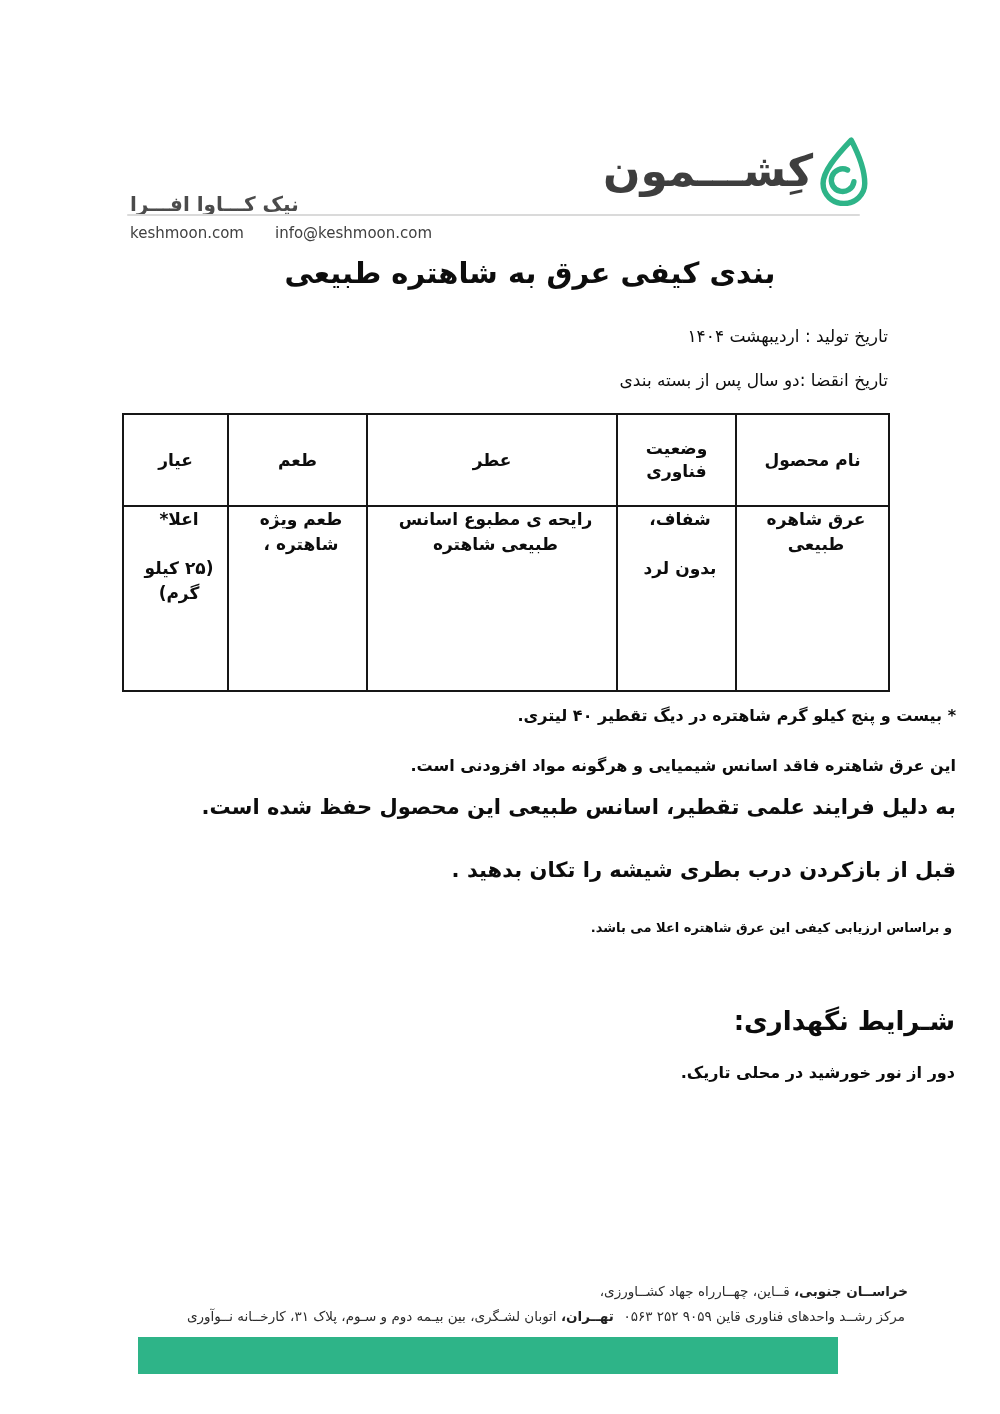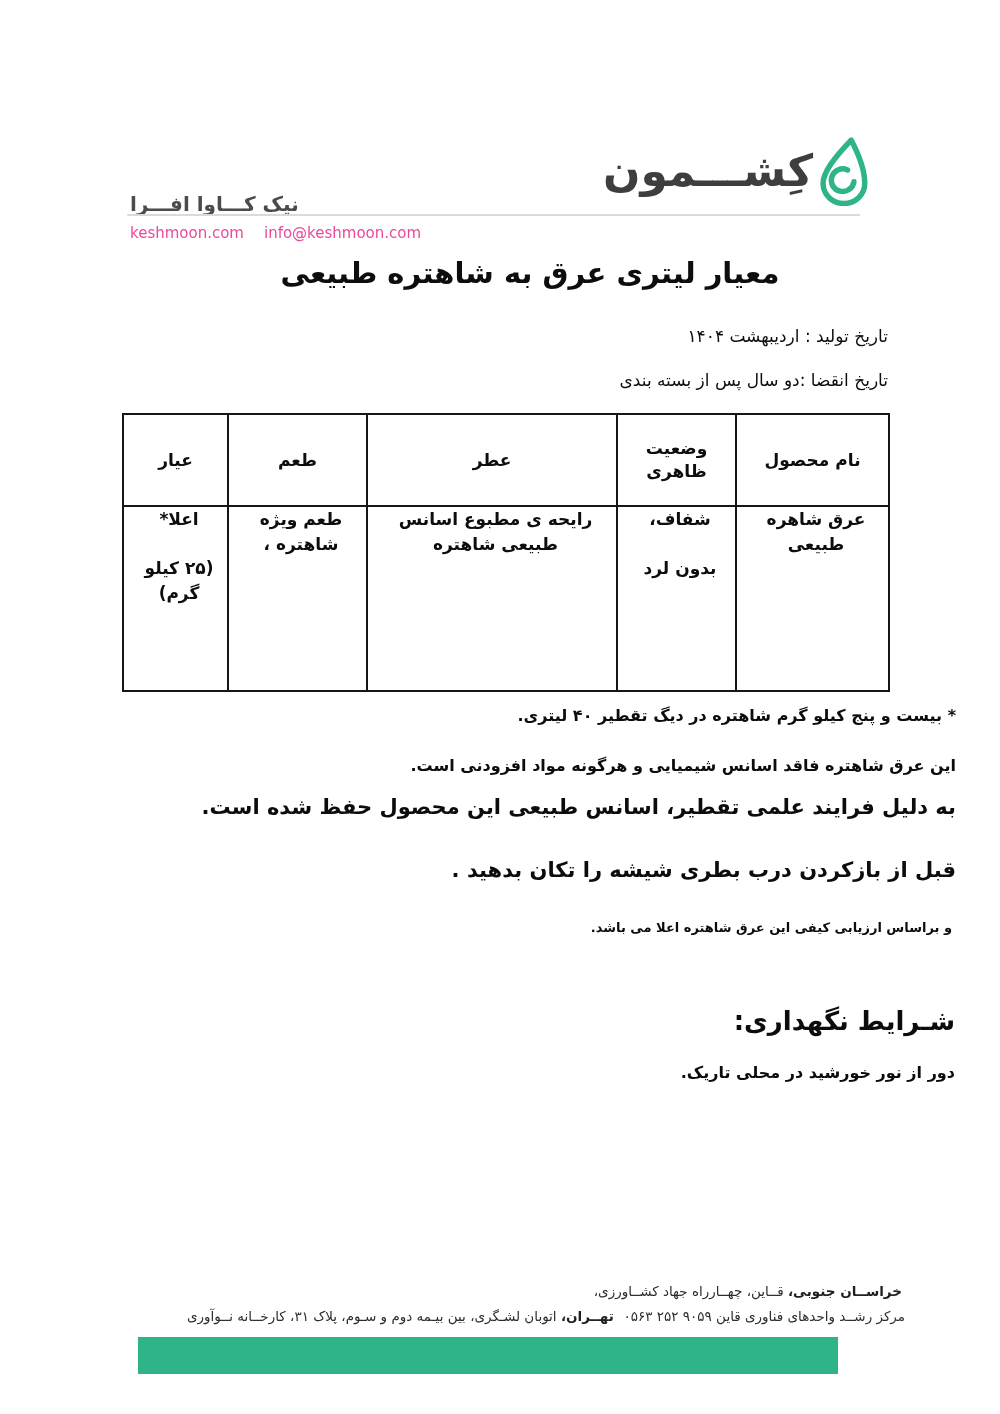--- a/index.html
+++ b/index.html
@@ -8,21 +8,21 @@
     background:#ffffff;overflow:hidden;
     font-family:"DejaVu Sans", sans-serif;
     direction:rtl;color:#111;
   }
   
   .logo-block{position:absolute;top:134px;right:128px;display:flex;align-items:center;gap:1px;direction:ltr;}
   .brand-word{font-size:44px;font-weight:700;color:#3e3e3e;letter-spacing:-1px;}
   .drop-svg{width:58px;height:72px;display:block;}
   .company-block{position:absolute;top:146px;left:130px;text-align:left;direction:rtl;margin-top:46px;}
   .company-name{font-size:20px;font-weight:700;color:#4b4b4b;text-align:left;}
-  .contacts{direction:ltr;text-align:left;margin-top:8px;font-size:15px;color:#ec4899;font-weight:400;display:flex;gap:20px;}
+  .contacts{direction:ltr;text-align:left;margin-top:8px;font-size:15px;color:#404040;font-weight:400;display:flex;gap:31px;}
   .divider{position:absolute;top:214px;left:127px;width:733px;height:2px;background:#dadada;border-radius:2px;}
   
   .doc-title{position:absolute;top:256px;left:60px;width:940px;text-align:center;font-size:29px;font-weight:800;color:#0d0d0d;margin:0;}
   .date-line{position:absolute;right:112px;font-size:17px;font-weight:400;color:#0d0d0d;}
   .date-prod{top:326px;}
   .date-exp{top:370px;}
   
   table.spec{position:absolute;top:413px;left:122px;width:766px;border-collapse:collapse;table-layout:fixed;direction:rtl;}
   table.spec th, table.spec td{border:2.5px solid #161616;font-size:17px;font-weight:700;color:#0d0d0d;text-align:center;padding:0 6px;}
   table.spec th{height:90px;vertical-align:middle;line-height:1.35;}
@@ -36,21 +36,21 @@
   .note{position:absolute;right:44px;font-weight:700;color:#0c0c0c;white-space:nowrap;}
   .n1{top:706px;font-size:16px;}
   .n2{top:756px;font-size:16px;}
   .n3{top:795px;font-size:21px;}
   .n4{top:858px;font-size:21px;margin-left:20px;}
   .assessment{position:absolute;right:48px;top:920px;font-size:13px;font-weight:700;color:#0c0c0c;}
   
   .storage-heading{position:absolute;right:45px;top:1006px;font-size:26px;font-weight:800;color:#0c0c0c;margin:0;}
   .storage-lines{position:absolute;right:45px;top:1062px;font-size:16px;font-weight:700;color:#0c0c0c;line-height:1.4;text-align:right;}
   
-  .footer-line1{position:absolute;right:98px;top:1283px;font-size:13.5px;color:#2c2c2c;font-weight:400;}
+  .footer-line1{position:absolute;right:92px;top:1283px;font-size:13.5px;color:#2c2c2c;font-weight:400;}
   .footer-line2-right{position:absolute;right:95px;top:1308px;font-size:13.5px;color:#2c2c2c;font-weight:400;}
   .footer-line2-left{position:absolute;left:187px;top:1308px;font-size:13.5px;color:#2c2c2c;font-weight:400;}
   .footer-line1 b,.footer-line2-left b{font-weight:700;color:#1f1f1f;}
   .green-bar{position:absolute;left:138px;top:1337px;width:700px;height:37px;background:#2eb488;}
 </style>
 </head>
 <body>
 
 <div class="page">
 
@@ -65,36 +65,36 @@
   <div class="company-block">
     <div class="company-name">نیک کـــاوا افـــرا</div>
     <div class="contacts">
       <span>keshmoon.com</span>
       <span>info@keshmoon.com</span>
     </div>
   </div>
 
   <div class="divider"></div>
 
-  <h1 class="doc-title">معیار لیتری عرق به شاهتره طبیعی</h1>
+  <h1 class="doc-title">بندی کیفی عرق به شاهتره طبیعی</h1>
   <div class="date-line date-prod">تاریخ تولید :  اردیبهشت ۱۴۰۴</div>
   <div class="date-line date-exp">تاریخ انقضا :دو سال پس از بسته بندی</div>
 
   <table class="spec">
     <colgroup>
       <col style="width:153px">
         <col style="width:119px">
         <col style="width:250px">
         <col style="width:139px">
         <col style="width:105px">
     </colgroup>
     <tbody>
         <tr>
       <th>نام محصول</th>
-      <th>وضعیت ظاهری</th>
+      <th>وضعیت فناوری</th>
       <th>عطر</th>
       <th>طعم</th>
       <th>عیار</th>
     </tr>
     <tr>
       <td class="c-product">عرق شاهره
 طبیعی</td>
       <td class="c-appearance">شفاف،
 
 بدون لرد</td>

